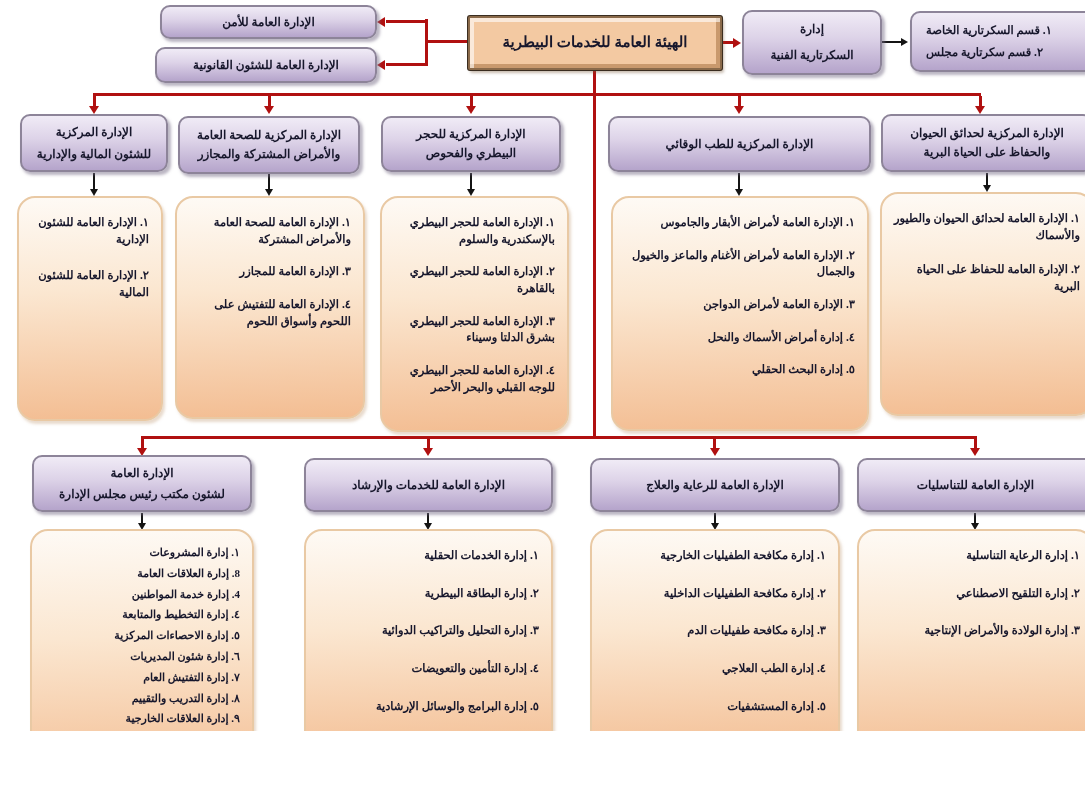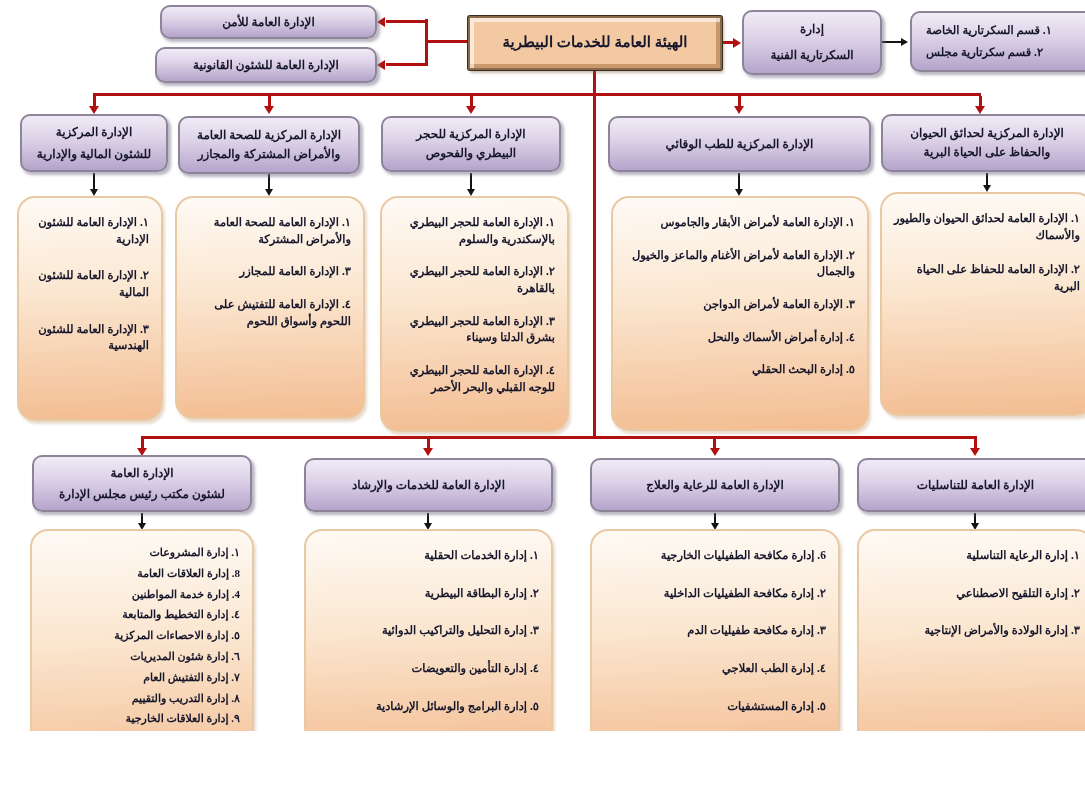--- a/index.html
+++ b/index.html
@@ -122,21 +122,20 @@
 والأمراض المشتركة والمجازر</div>
   <div class="box lav hdr" style="left:369px;top:116px;width:180px;height:56px;line-height:1.6">الإدارة المركزية للحجر
 البيطري والفحوص</div>
   <div class="box lav hdr" style="left:596px;top:116px;width:263px;height:56px">الإدارة المركزية للطب الوقائي</div>
   <div class="box lav hdr" style="left:869px;top:114px;width:212px;height:58px;line-height:1.6">الإدارة المركزية لحدائق الحيوان
 والحفاظ على الحياة البرية</div>
 
   <div class="plist sp20" style="left:5px;top:196px;width:146px;height:225px">
     <div class="item">١.  الإدارة العامة للشئون الإدارية</div>
     <div class="item">٢.  الإدارة العامة للشئون المالية</div>
-    <div class="item">٣.  الإدارة العامة للشئون الهندسية</div>
   </div>
   <div class="plist sp16" style="left:163px;top:196px;width:190px;height:223px">
     <div class="item">١.  الإدارة العامة للصحة العامة والأمراض المشتركة</div>
     <div class="item">٣.  الإدارة العامة للمجازر</div>
     <div class="item">٤.  الإدارة العامة للتفتيش على اللحوم وأسواق اللحوم</div>
   </div>
   <div class="plist sp16" style="left:368px;top:196px;width:189px;height:236px">
     <div class="item">١.  الإدارة العامة للحجر البيطري بالإسكندرية والسلوم</div>
     <div class="item">٢.  الإدارة العامة للحجر البيطري بالقاهرة</div>
     <div class="item">٣.  الإدارة العامة للحجر البيطري بشرق الدلتا وسيناء</div>
@@ -174,21 +173,21 @@
     <div class="item">١١. مركز المعلومات</div>
   </div>
   <div class="plist sp21" style="left:292px;top:529px;width:249px;height:233px">
     <div class="item">١.  إدارة الخدمات الحقلية</div>
     <div class="item">٢.  إدارة البطاقة البيطرية</div>
     <div class="item">٣.  إدارة التحليل والتراكيب الدوائية</div>
     <div class="item">٤.  إدارة التأمين والتعويضات</div>
     <div class="item">٥.  إدارة البرامج والوسائل الإرشادية</div>
   </div>
   <div class="plist sp21" style="left:578px;top:529px;width:250px;height:233px">
-    <div class="item">6.  إدارة مكافحة الطفيليات الخارجية</div>
+    <div class="item">١.  إدارة مكافحة الطفيليات الخارجية</div>
     <div class="item">٢.  إدارة مكافحة الطفيليات الداخلية</div>
     <div class="item">٣.  إدارة مكافحة طفيليات الدم</div>
     <div class="item">٤.  إدارة الطب العلاجي</div>
     <div class="item">٥.  إدارة المستشفيات</div>
   </div>
   <div class="plist sp21" style="left:845px;top:529px;width:237px;height:233px">
     <div class="item">١.  إدارة الرعاية التناسلية</div>
     <div class="item">٢.  إدارة التلقيح الاصطناعي</div>
     <div class="item">٣.  إدارة الولادة والأمراض الإنتاجية</div>
   </div>

